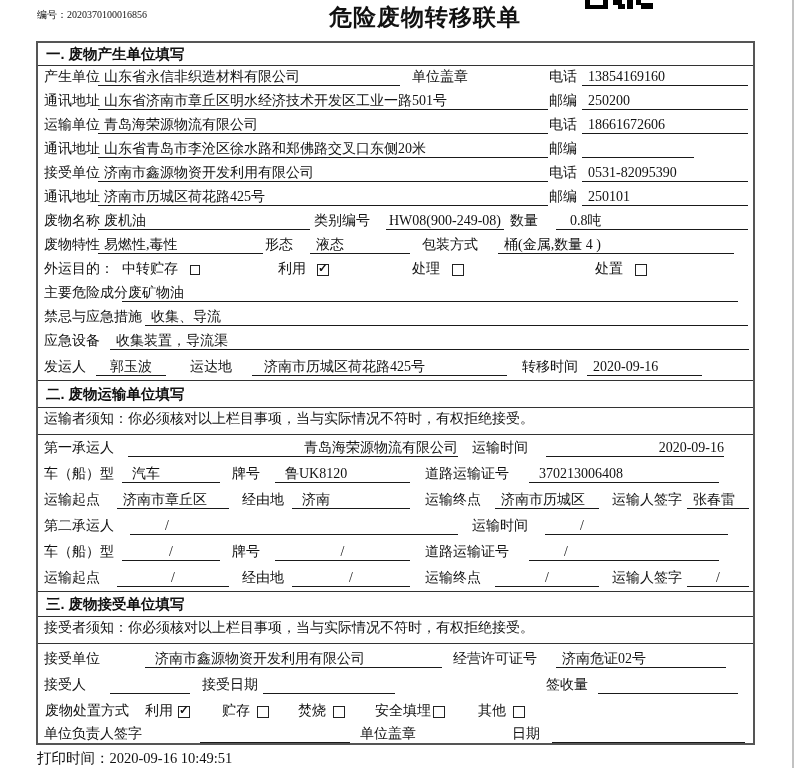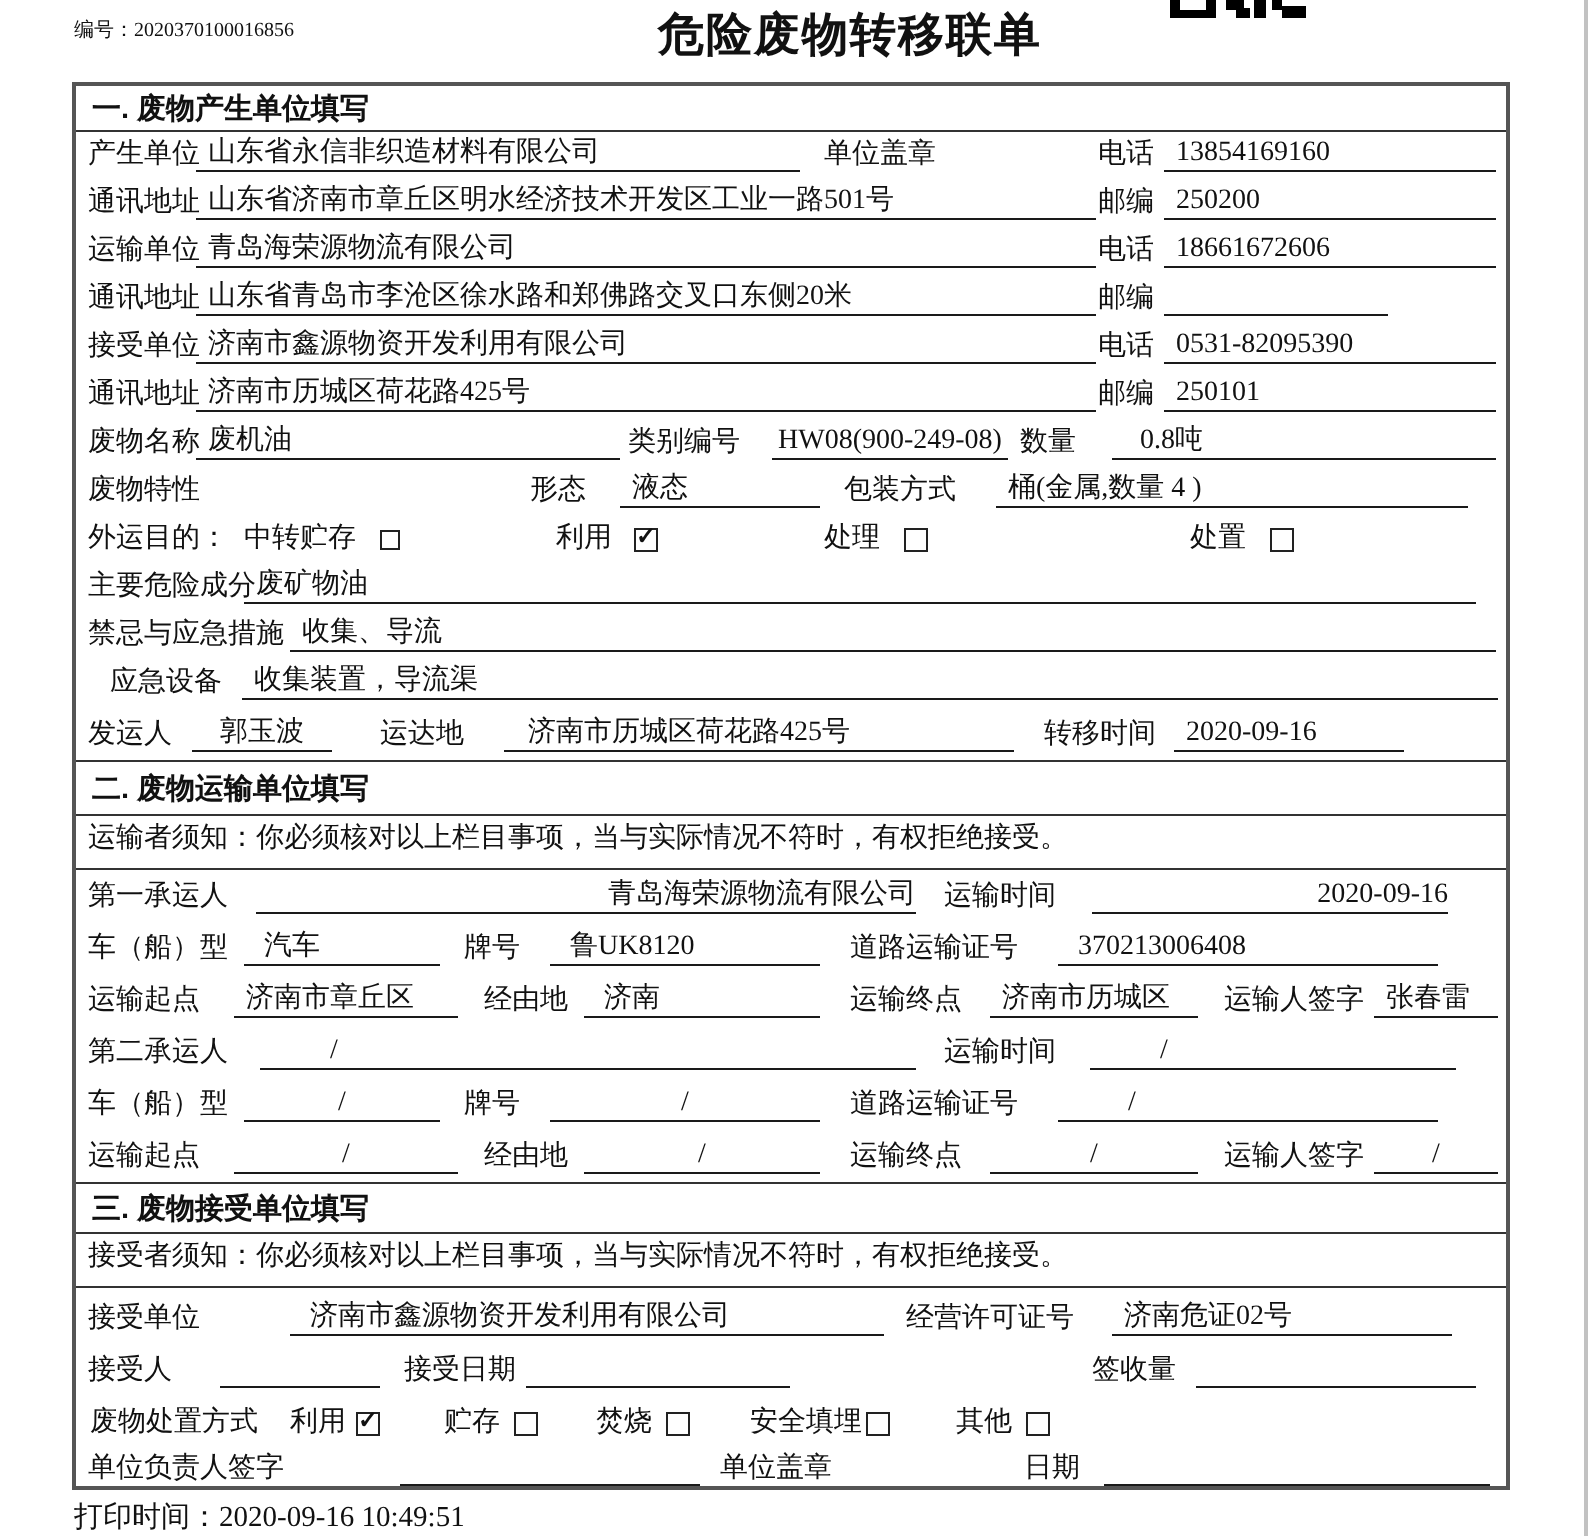--- a/index.html
+++ b/index.html
@@ -112,20 +112,21 @@
     <span class="lbl" style="left:6px">废物名称</span>
     <span class="u" style="left:60px;width:212px">废机油</span>
     <span class="lbl" style="left:276px">类别编号</span>
     <span class="u ctr" style="left:348px;width:118px">HW08(900-249-08)</span>
     <span class="lbl" style="left:472px">数量</span>
     <span class="u" style="left:518px;right:5px;padding-left:14px">0.8吨</span>
   </div>
 
   <div class="r" style="height:24px;">
     <span class="lbl" style="left:6px">废物特性</span>
+    <span class="u" style="left:60px;width:165px">易燃性,毒性</span>
     <span class="lbl" style="left:227px">形态</span>
     <span class="u" style="left:272px;width:100px">液态</span>
     <span class="lbl" style="left:384px">包装方式</span>
     <span class="u" style="left:460px;right:19px">桶(金属,数量 4 )</span>
   </div>
 
   <div class="r" style="height:24px;">
     <span class="lbl" style="left:6px">外运目的：</span>
     <span class="lbl" style="left:84px">中转贮存</span>
     <span class="cb cb-sm" style="left:152px"></span>
@@ -140,21 +141,21 @@
   <div class="r" style="height:24px;">
     <span class="lbl" style="left:6px">主要危险成分</span>
     <span class="u" style="left:84px;right:15px">废矿物油</span>
   </div>
 
   <div class="r" style="height:24px;">
     <span class="lbl" style="left:6px">禁忌与应急措施</span>
     <span class="u" style="left:107px;right:5px">收集、导流</span>
   </div>
 
-  <div class="r" style="height:24px;margin-left:11px;">
+  <div class="r" style="height:24px;">
     <span class="lbl" style="left:6px">应急设备</span>
     <span class="u" style="left:72px;right:4px">收集装置，导流渠</span>
   </div>
 
   <div class="r" style="height:26px;">
     <span class="lbl" style="left:6px">发运人</span>
     <span class="u ctr" style="left:58px;width:70px">郭玉波</span>
     <span class="lbl" style="left:152px">运达地</span>
     <span class="u" style="left:214px;width:255px;padding-left:12px">济南市历城区荷花路425号</span>
     <span class="lbl" style="left:484px">转移时间</span>

